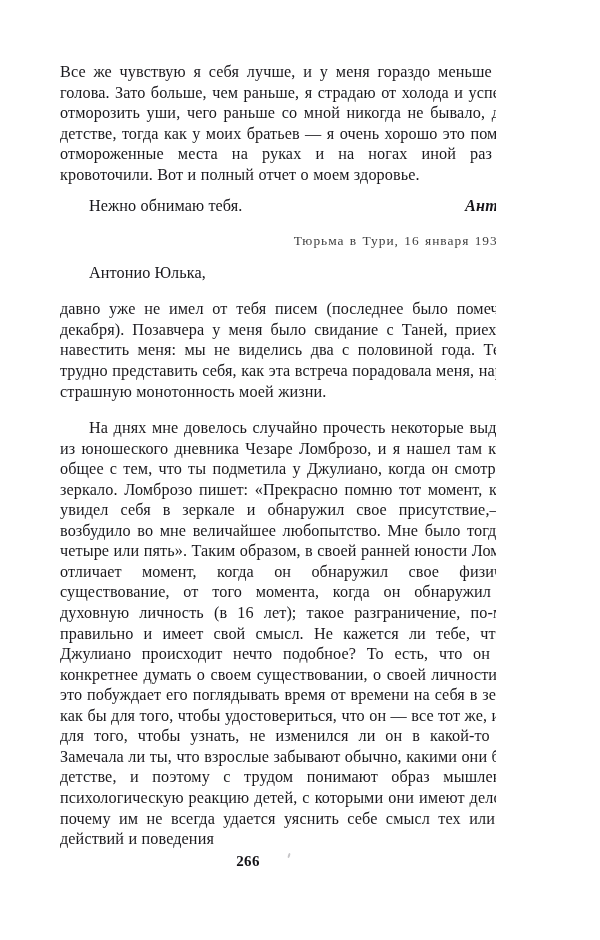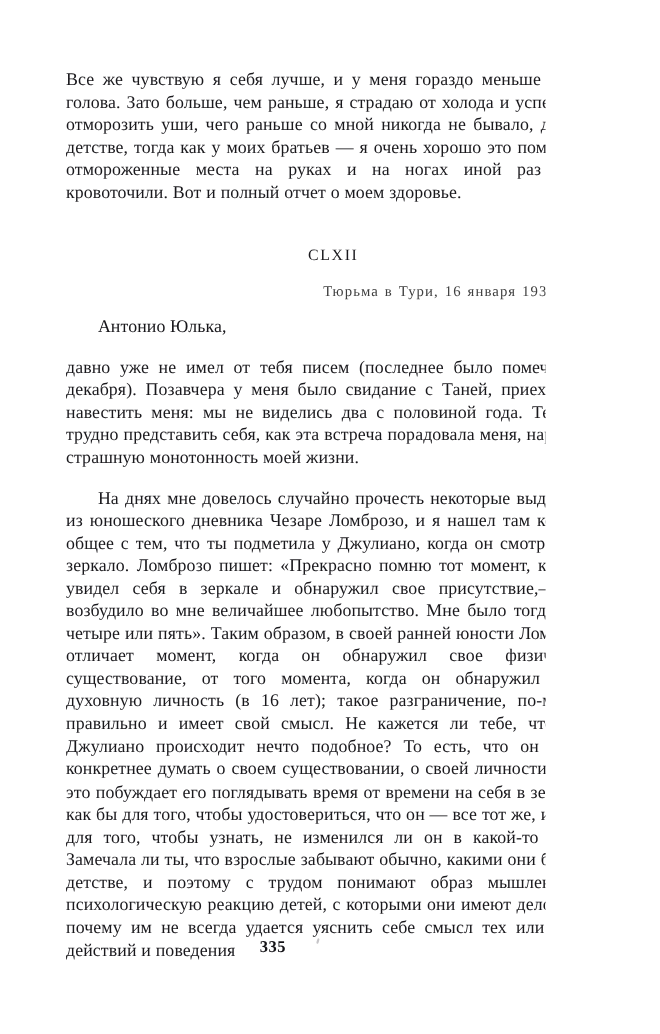--- a/index.html
+++ b/index.html
@@ -128,32 +128,35 @@
 </style>
 </head>
 <body>
 
 <div class="page">
 
   <div class="column">
 
     <p class="para flush">Все же чувствую я себя лучше, и у меня гораздо меньше болит голова. Зато больше, чем раньше, я страдаю от холода и успел уже отморозить уши, чего раньше со мной никогда не бывало, даже в детстве, тогда как у моих братьев — я очень хорошо это помню — отмороженные места на руках и на ногах иной раз даже кровоточили. Вот и полный отчет о моем здоровье.</p>
 
+    <div class="sign-row">
+      <span class="greet">Нежно обнимаю тебя.</span>
+      <span class="signature">Антонио.</span>
+    </div>
 
-    <div class="letter-number">CLXII</div>
 
     <div class="letter-place-date">Тюрьма в Тури, 16 января 1933 года</div>
 
     <div class="salutation">Антонио Юлька,</div>
 
     <p class="para flush body-after-salutation">давно уже не имел от тебя писем (последнее было помечено 2 декабря). Позавчера у меня было свидание с Таней, приехавшей навестить меня: мы не виделись два с половиной года. Тебе не трудно представить себя, как эта встреча порадовала меня, нарушив страшную монотонность моей жизни.</p>
 
     <p class="para indent">На днях мне довелось случайно прочесть некоторые выдержки из юношеского дневника Чезаре Ломброзо, и я нашел там кое-что общее с тем, что ты подметила у Джулиано, когда он смотрелся в зеркало. Ломброзо пишет: «Прекрасно помню тот момент, когда я увидел себя в зеркале и обнаружил свое присутствие,— это возбудило во мне величайшее любопытство. Мне было тогда года четыре или пять». Таким образом, в своей ранней юности Ломброзо отличает момент, когда он обнаружил свое физическое существование, от того момента, когда он обнаружил свою духовную личность (в 16 лет); такое разграничение, по-моему, правильно и имеет свой смысл. Не кажется ли тебе, что и с Джулиано происходит нечто подобное? То есть, что он начал конкретнее думать о своем существовании, о своей личности и что это побуждает его поглядывать время от времени на себя в зеркало, как бы для того, чтобы удостовериться, что он — все тот же, или же для того, чтобы узнать, не изменился ли он в какой-то мере? Замечала ли ты, что взрослые забывают обычно, какими они были в детстве, и поэтому с трудом понимают образ мышления и психологическую реакцию детей, с которыми они имеют дело? Вот почему им не всегда удается уяснить себе смысл тех или иных действий и поведения</p>
 
   </div>
 
-  <div class="folio">335</div>
+  <div class="folio">266</div>
 
   <span class="speck speck-a"></span>
   <span class="speck speck-b"></span>
   <span class="speck speck-c"></span>
 
 </div>
 
 </body></html>

